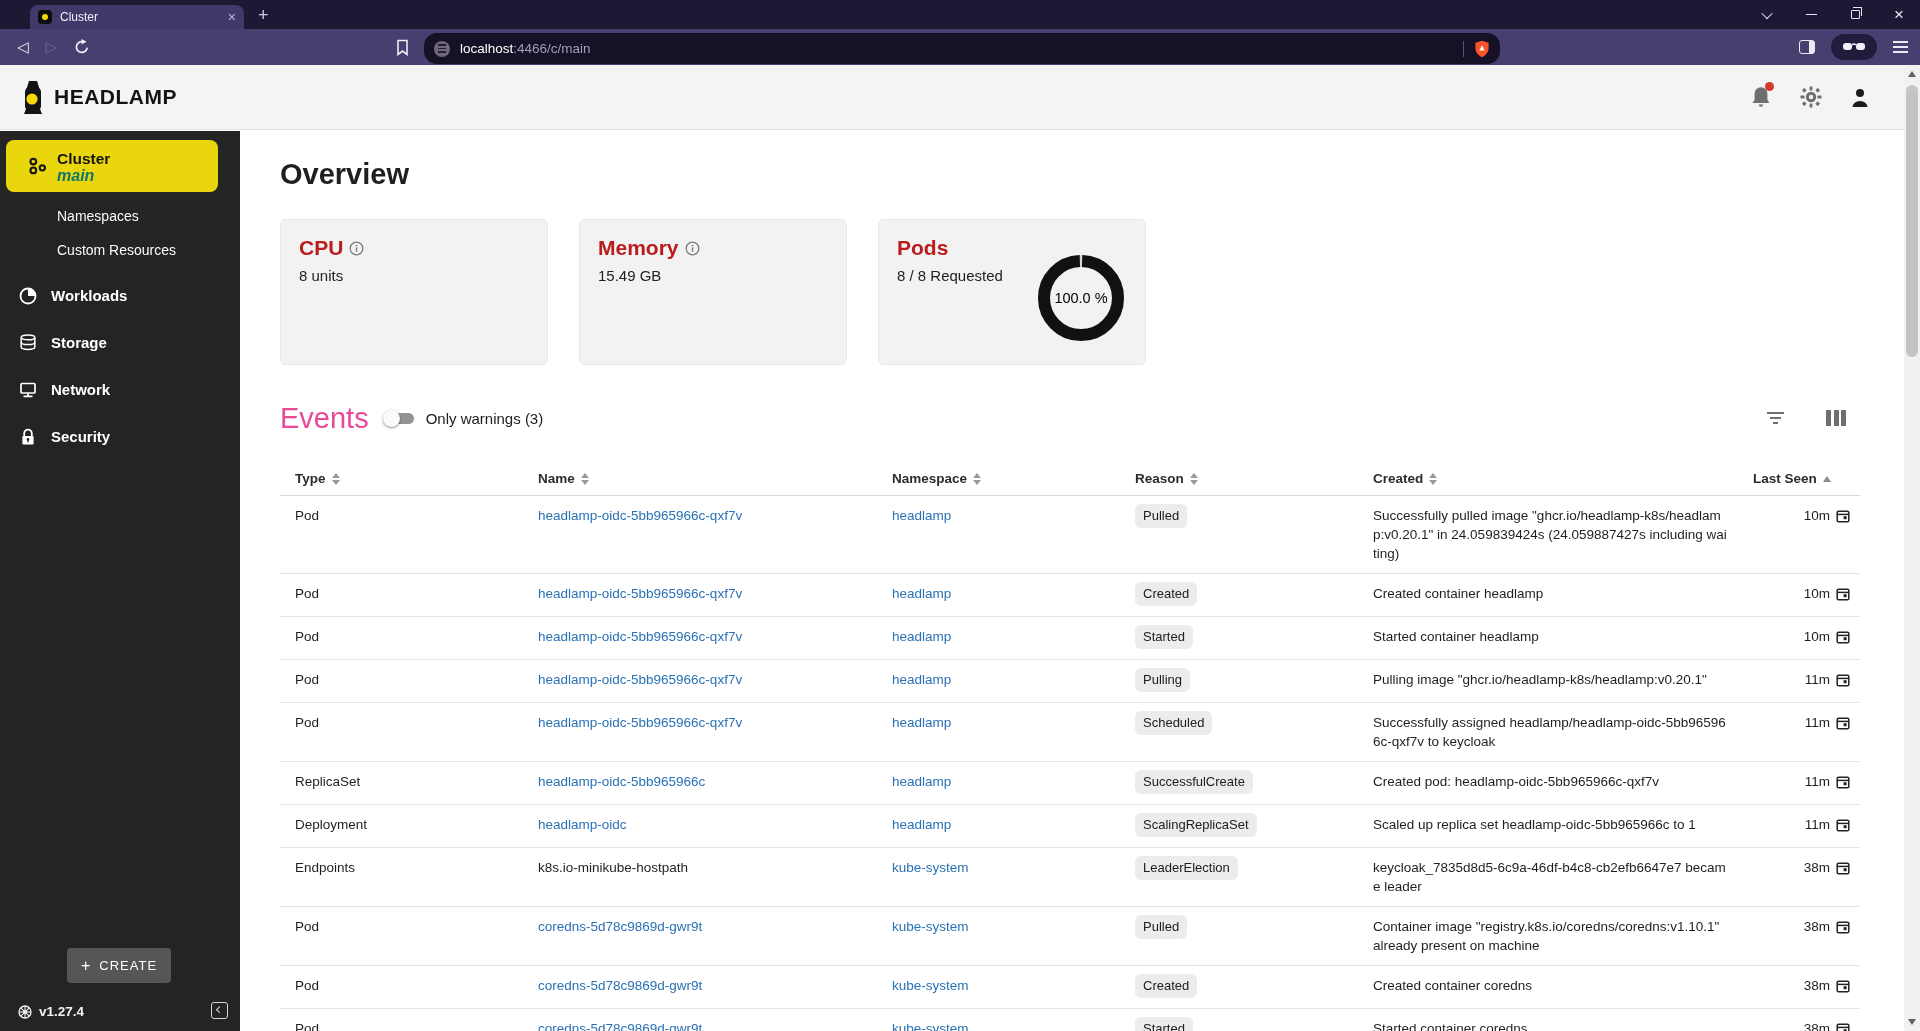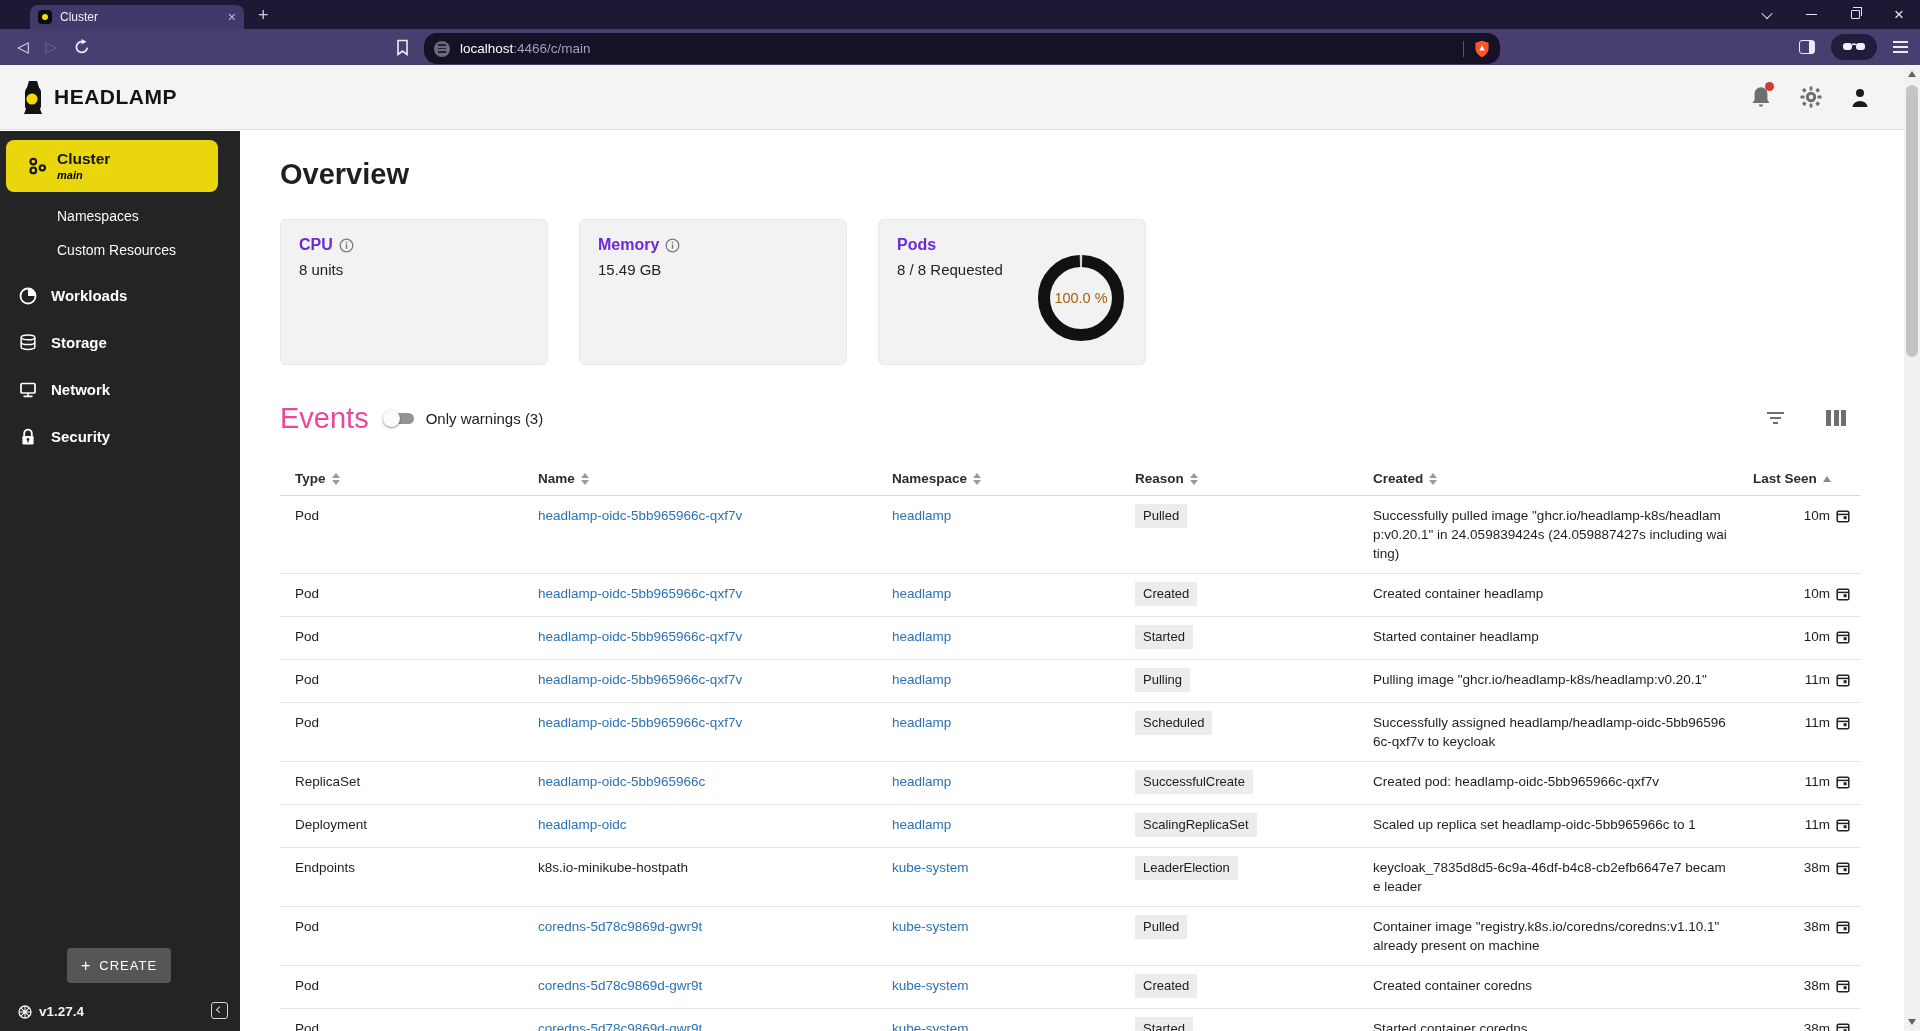--- a/index.html
+++ b/index.html
@@ -55,21 +55,21 @@
   .header-actions { position:absolute; right:50px; display:flex; align-items:center; gap:28px; }
   .badge-wrap { position:relative; }
   .badge { position:absolute; right:-2px; top:-3px; width:9px; height:9px; border-radius:50%; background:#d13a2d; }
 
   
   #sidebar { position:absolute; left:0; top:131px; width:240px; height:900px; background:#242424; }
   .sel-item { margin:9px 22px 0 6px; height:52px; background:#e9d60d; border-radius:8px;
     display:flex; align-items:center; padding-left:21px; gap:9px; }
   .sel-text { display:flex; flex-direction:column; }
   .sel-label { font-size:15.5px; font-weight:700; color:#151515; line-height:18px; }
-  .sel-sub { font-size:11px; font-style:italic; font-weight:600; color:#000000; line-height:15px; }
+  .sel-sub { font-size:16px; font-style:italic; font-weight:600; color:#0f766e; line-height:15px; }
   .subitems { margin-top:7px; }
   .subitem { height:34px; display:flex; align-items:center; padding-left:57px; color:#fafafa; font-size:14px; }
   .nav-items { margin-top:5px; }
   .nav-item { height:47px; display:flex; align-items:center; padding-left:18px; gap:13px;
     color:#ffffff; font-size:15px; font-weight:700; }
   .create-btn { position:absolute; left:67px; bottom:48px; width:104px; height:35px; background:#565656;
     border:none; border-radius:4px; color:#fff; font-size:13px; letter-spacing:1px;
     font-family:inherit; display:flex; align-items:center; justify-content:center; gap:8px; }
   .create-plus { font-size:16px; font-weight:400; }
   .version-row { position:absolute; left:18px; bottom:12px; display:flex; align-items:center; gap:7px;
@@ -81,25 +81,25 @@
 
   
   #main { position:absolute; left:240px; top:130px; width:1664px; height:901px; background:#fff;
     padding:0 44px 0 40px; overflow:hidden; }
   .page-title { margin-top:26px; font-size:29px; font-weight:700; color:#1f1f1f; line-height:36px; }
 
   .cards { margin-top:27px; display:flex; gap:31px; }
   .card { width:268px; height:146px; background:#f2f2f2; border:1px solid #e8e8e8; border-radius:6px;
     padding:16px 0 0 18px; position:relative; }
   .card-title-row { display:flex; align-items:center; gap:6px; }
-  .card-title { font-size:16px; font-weight:700; color:#6d28d9; }
+  .card-title { font-size:21px; font-weight:700; color:#b91c1c; }
   .card-value { margin-top:7px; font-size:15px; color:#222; }
   .donut-wrap { position:absolute; right:20px; top:34px; width:88px; height:88px; }
   .donut-label { position:absolute; inset:0; display:flex; align-items:center; justify-content:center;
-    font-size:14.5px; color:#a16207; }
+    font-size:14.5px; color:#000000; }
 
   .events-row { margin-top:34px; display:flex; align-items:center; }
   .section-title { font-size:29px; font-weight:400; color:#ec4899; line-height:38px; }
   .toggle { margin-left:14px; position:relative; width:33px; height:18px; }
   .toggle-track { position:absolute; left:3px; top:4px; width:28px; height:11px; border-radius:6px; background:#939393; }
   .toggle-thumb { position:absolute; left:0; top:0.5px; width:17px; height:17px; border-radius:50%; background:#fbfbfb;
     box-shadow:0 1px 2.5px rgba(0,0,0,0.45); }
   .toggle-label { margin-left:10px; font-size:15px; color:#212121; }
   .events-actions { margin-left:auto; display:flex; align-items:center; gap:42px; padding-right:14px; }
   .filter-icon { display:flex; flex-direction:column; align-items:center; gap:3px; }
@@ -114,21 +114,21 @@
   table.events td { vertical-align:top; font-size:13.5px; color:#1f1f1f; padding:10px 10px 10px 15px;
     border-bottom:1px solid #e4e4e4; line-height:19px; }
   th .th-inner { display:inline-flex; align-items:center; gap:6px; }
   .sort-stack { display:inline-flex; flex-direction:column; line-height:0; }
   .tri { width:0; height:0; border-left:4px solid transparent; border-right:4px solid transparent; }
   .tri.up { border-bottom:5px solid #9a9a9a; margin-bottom:2px; }
   .tri.down { border-top:5px solid #9a9a9a; }
   .tri.asc { border-bottom:6px solid #8a8a8a; }
   td a { color:#2a72b5; text-decoration:none; }
   .chip { display:inline-block; background:#ececec; color:#202020; font-size:13px; line-height:16px;
-    padding:4px 8px; border-radius:0; margin-top:-3px; }
+    padding:4px 8px; border-radius:6px; margin-top:-3px; }
   td.msg { word-break:break-all; }
   td.seen { text-align:right; padding-right:4px; white-space:nowrap; }
   .seen-inner { display:inline-flex; align-items:center; gap:6px; }
 
   
   #scrollbar { position:absolute; right:0; top:65px; width:16px; height:966px; background:#f1f1f1; }
   .sb-arrow { position:absolute; left:4px; width:0; height:0; border-left:4px solid transparent; border-right:4px solid transparent; }
   .sb-up { top:6px; border-bottom:6px solid #606060; }
   .sb-down { bottom:6px; border-top:6px solid #606060; }
   .sb-thumb { position:absolute; left:2px; top:20px; width:12px; height:272px; background:#c4c4c4; border-radius:6px; }

